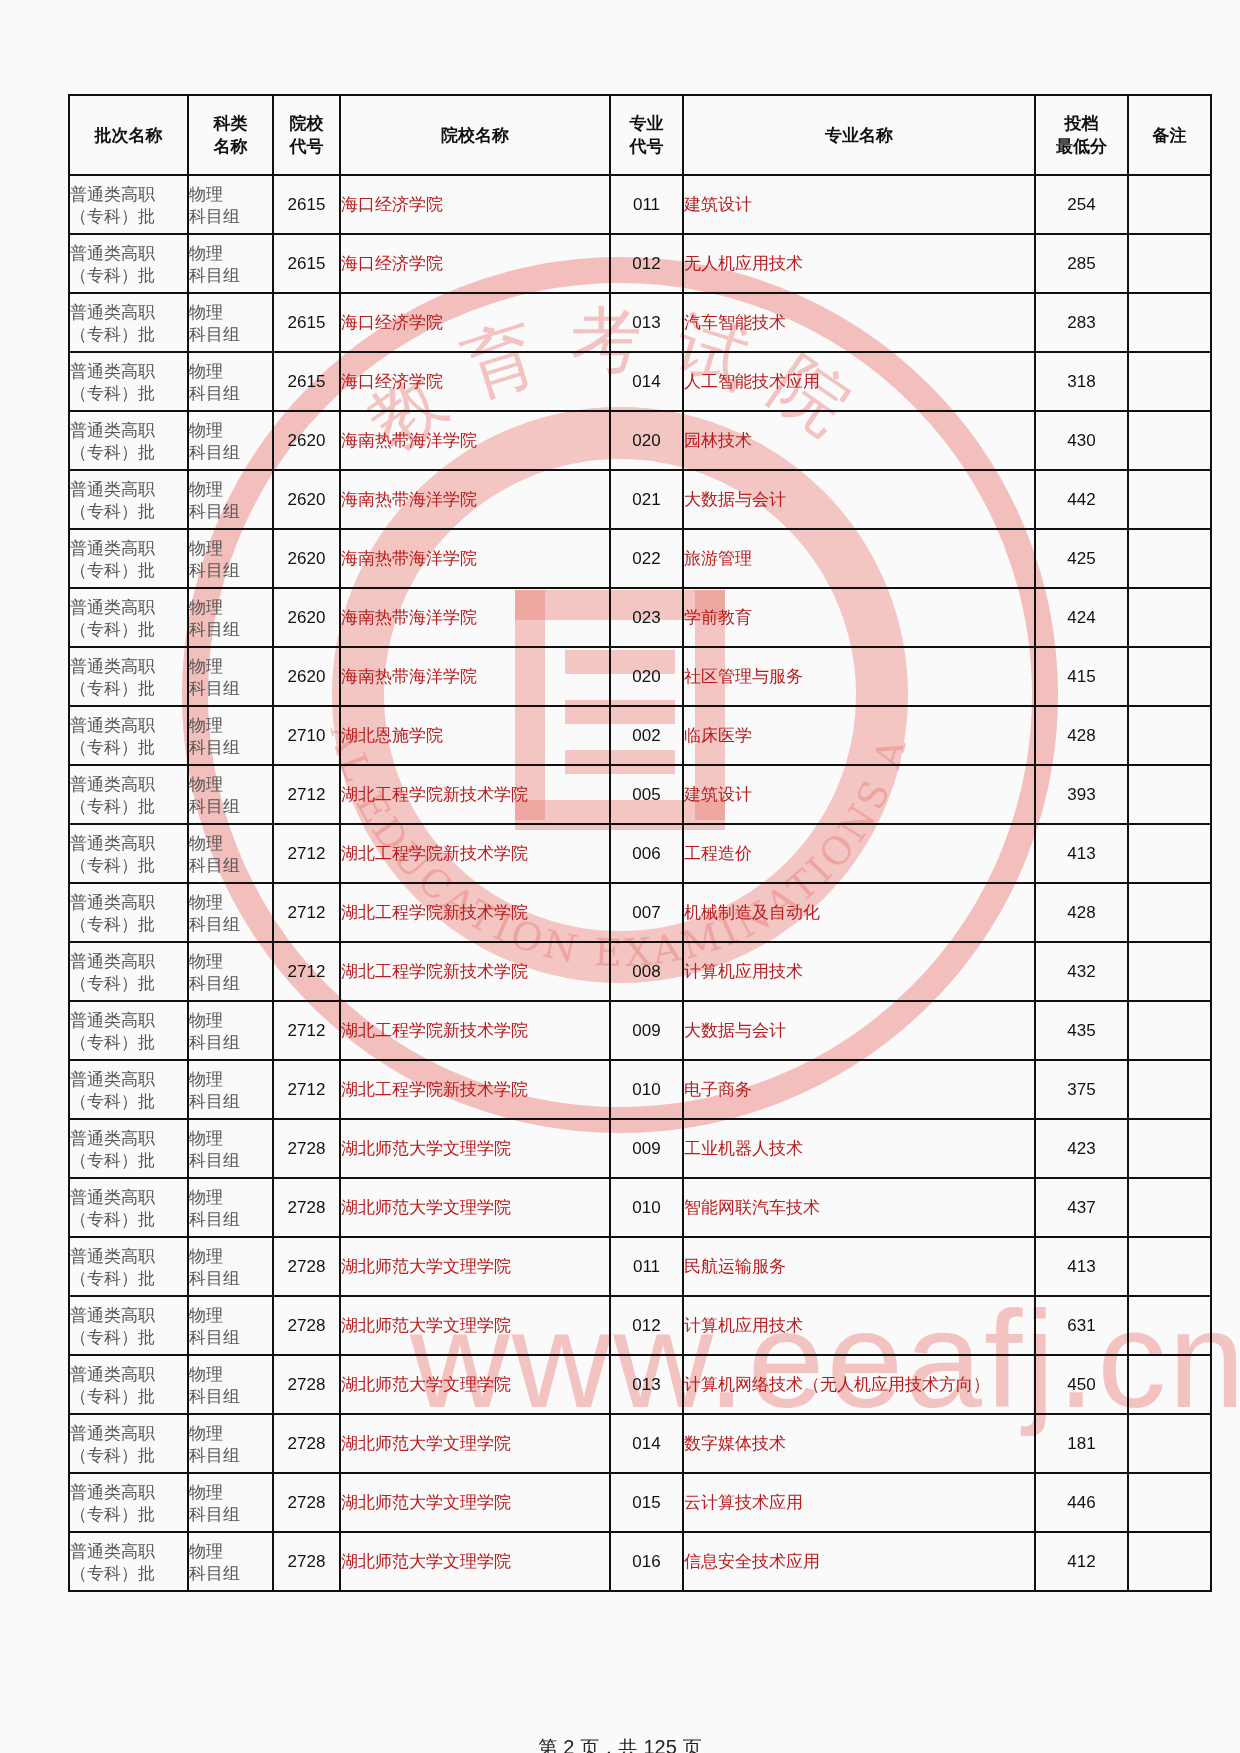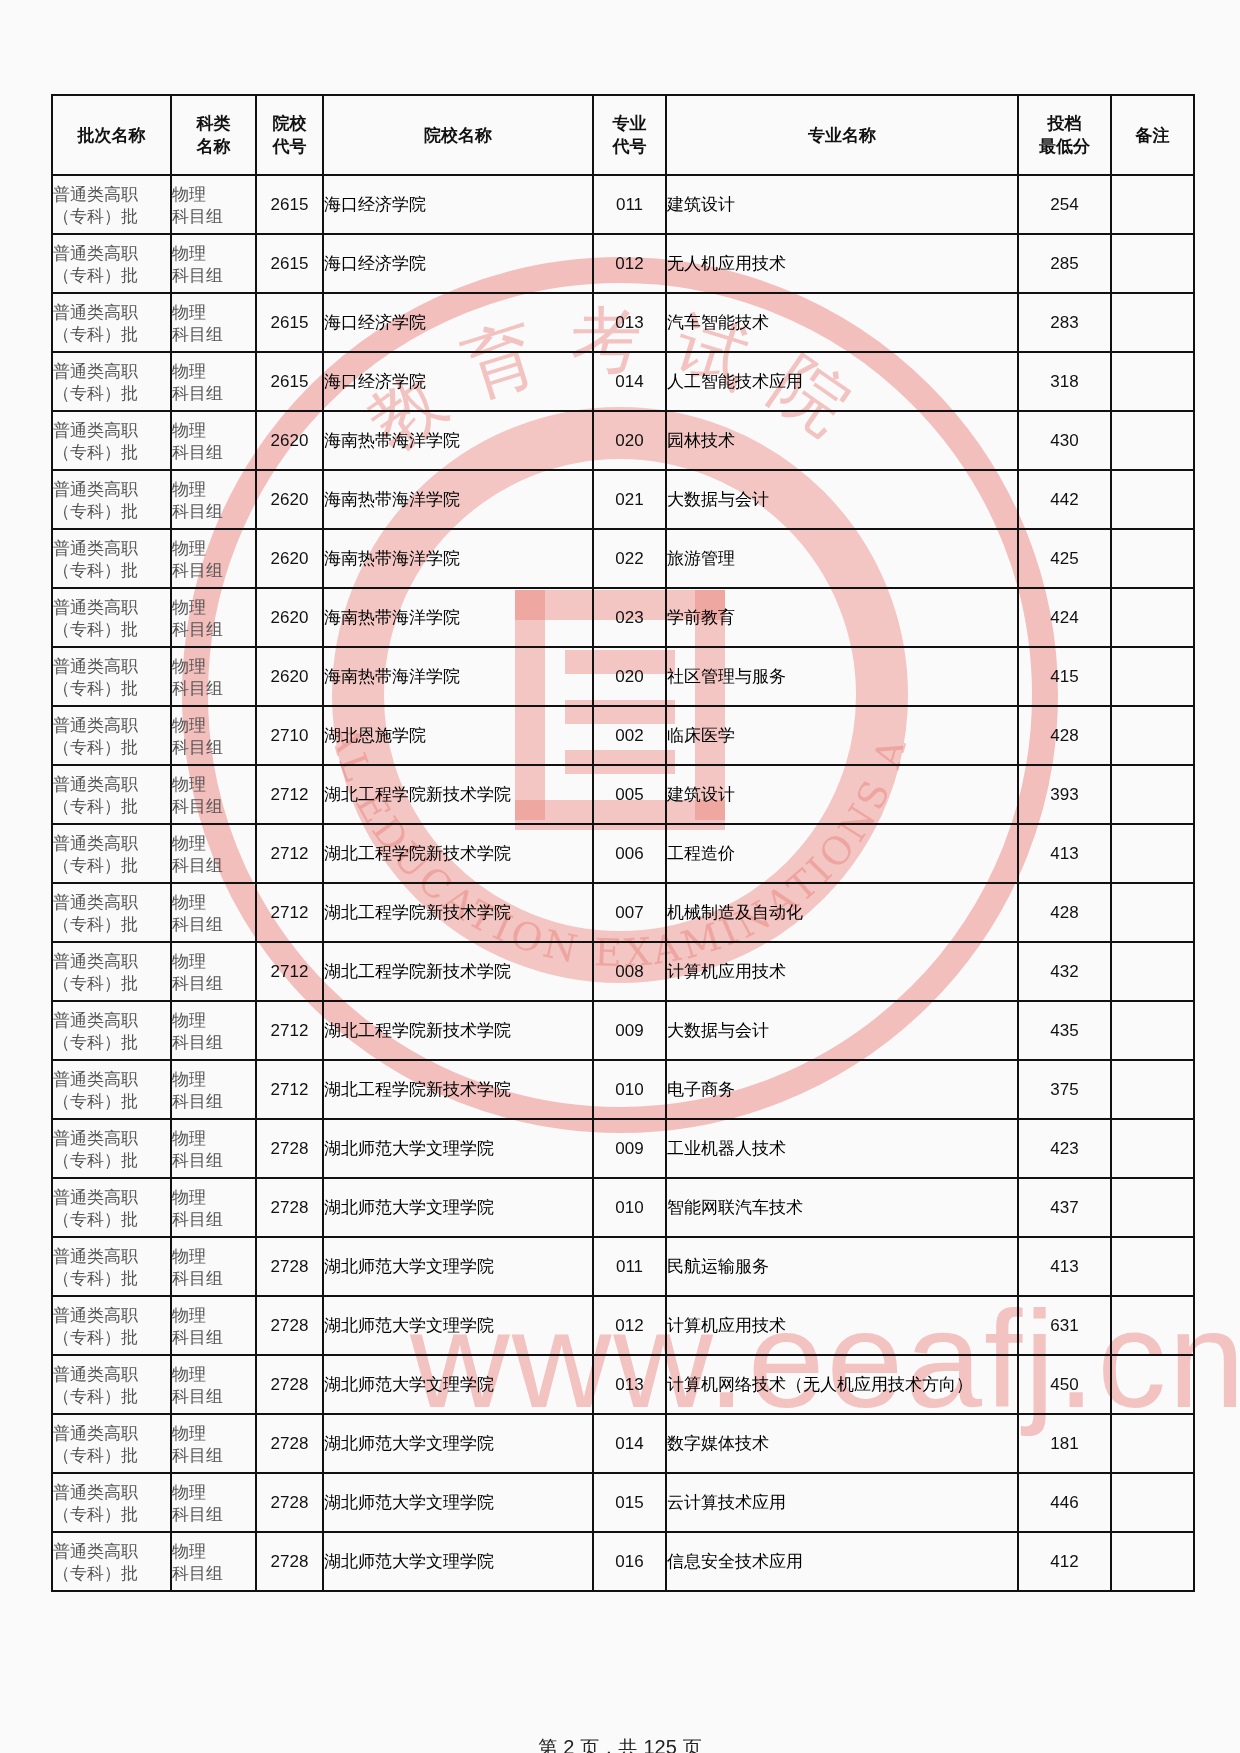--- a/index.html
+++ b/index.html
@@ -17,21 +17,21 @@
     pointer-events: none; z-index: 1;
   }
   .seal svg { width: 100%; height: 100%; }
   .url-mark {
     position: absolute; left: 410px; top: 1280px; z-index: 1;
     font-family: "Liberation Sans", sans-serif; font-size: 138px; letter-spacing: 2px;
     color: rgba(232, 120, 112, 0.42); pointer-events: none; white-space: nowrap;
   }
 
   table.data {
-    position: absolute; left: 51px; top: 94px; z-index: 2;
+    position: absolute; left: 68px; top: 94px; z-index: 2;
     border-collapse: collapse; table-layout: fixed;
     width: 1142px;
     background: transparent;
   }
   table.data th, table.data td {
     border: 2px solid #111;
     padding: 0;
     vertical-align: middle;
   }
   table.data th {
@@ -42,21 +42,21 @@
   }
   table.data td { height: 57px; font-size: 17px; }
   td.batch, td.subj {
     text-align: left; color: #555; font-size: 16px; line-height: 22px;
   }
   td.code, td.mcode, td.score {
     text-align: center; font-family: "Liberation Sans", sans-serif;
     font-size: 19px; color: #111;
   }
   td.school, td.major {
-    text-align: left; padding-left: 5px; color: #000000; font-size: 17px;
+    text-align: left; padding-left: 5px; color: #b91c1c; font-size: 17px;
     white-space: nowrap; overflow: hidden;
   }
   td.note { }
 
   .footer {
     position: absolute; left: 0; width: 1240px; top: 1700px; text-align: center; z-index: 2;
     font-size: 19px; color: #222; margin-top: 35px;
   }
   .footer .num { font-family: "Liberation Sans", sans-serif; font-size: 20px; }
 </style>

